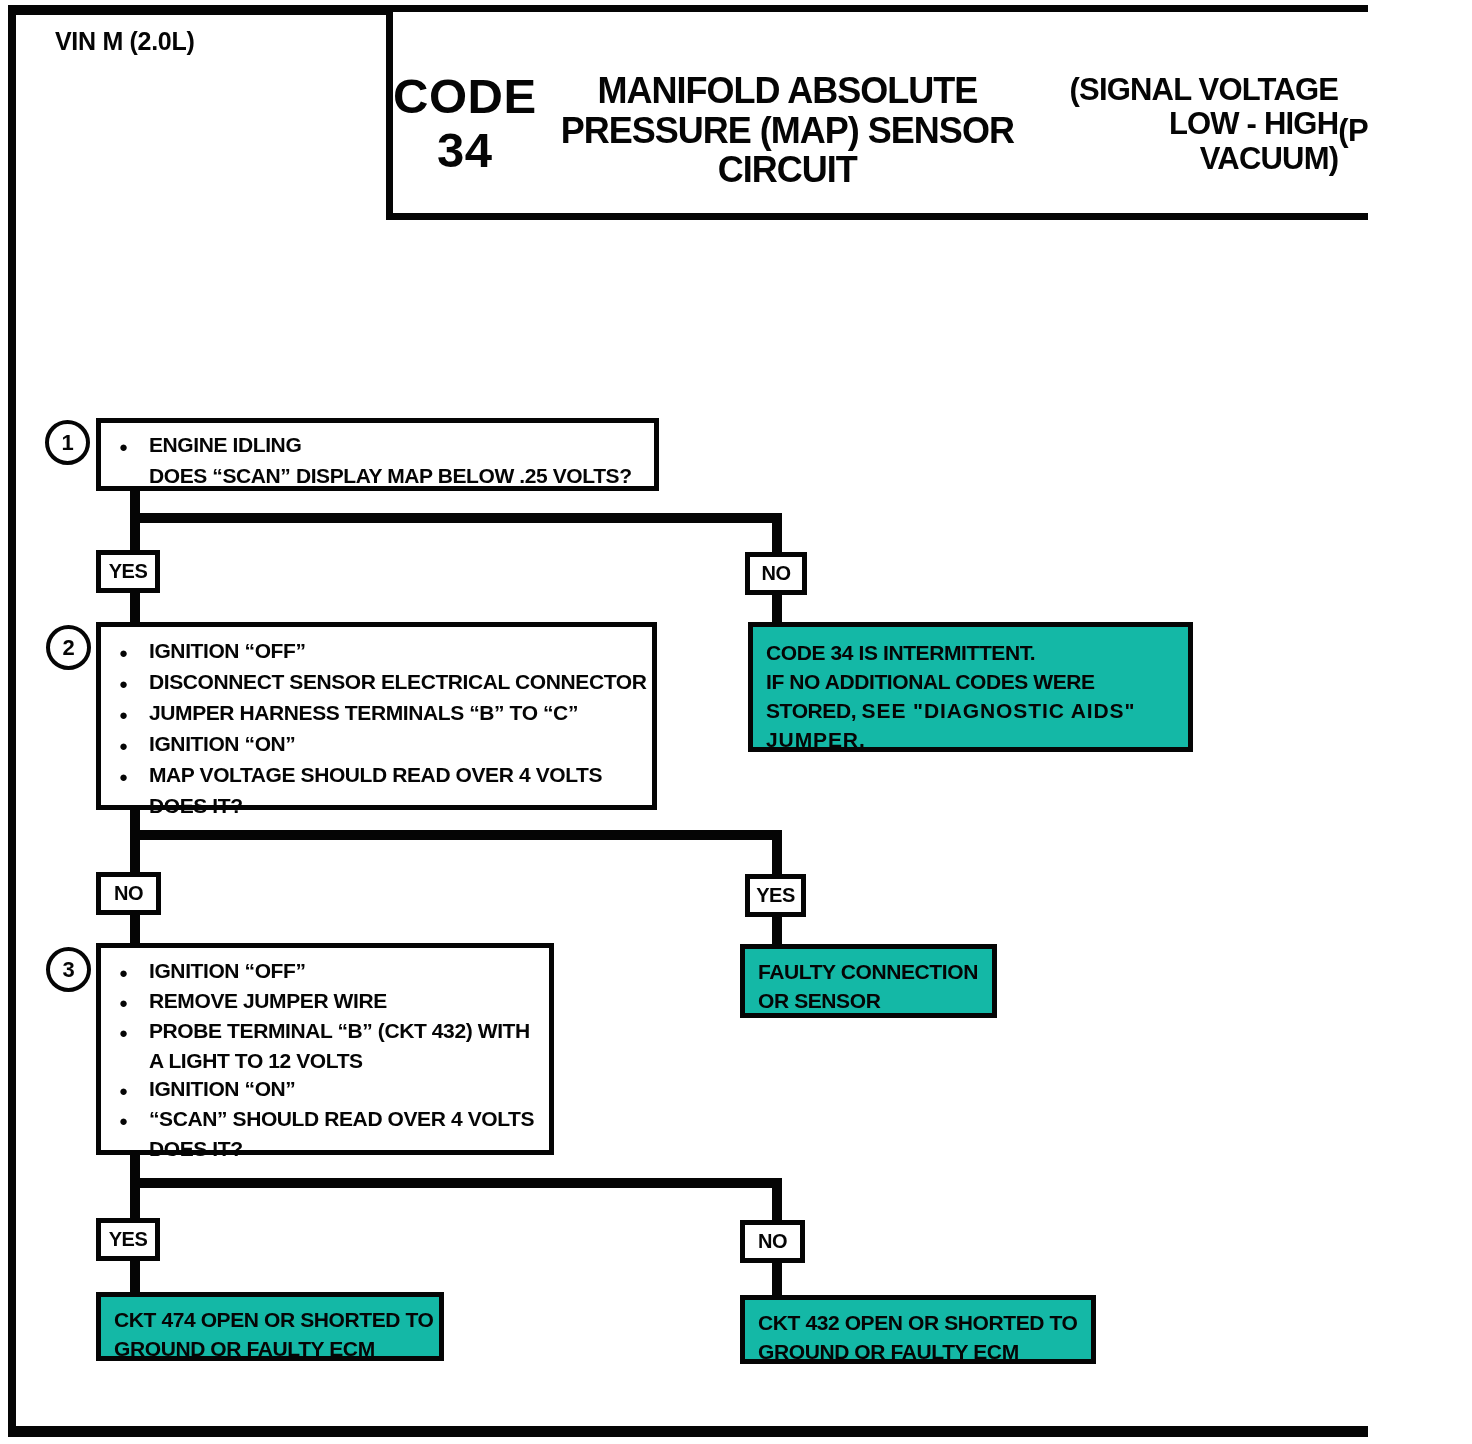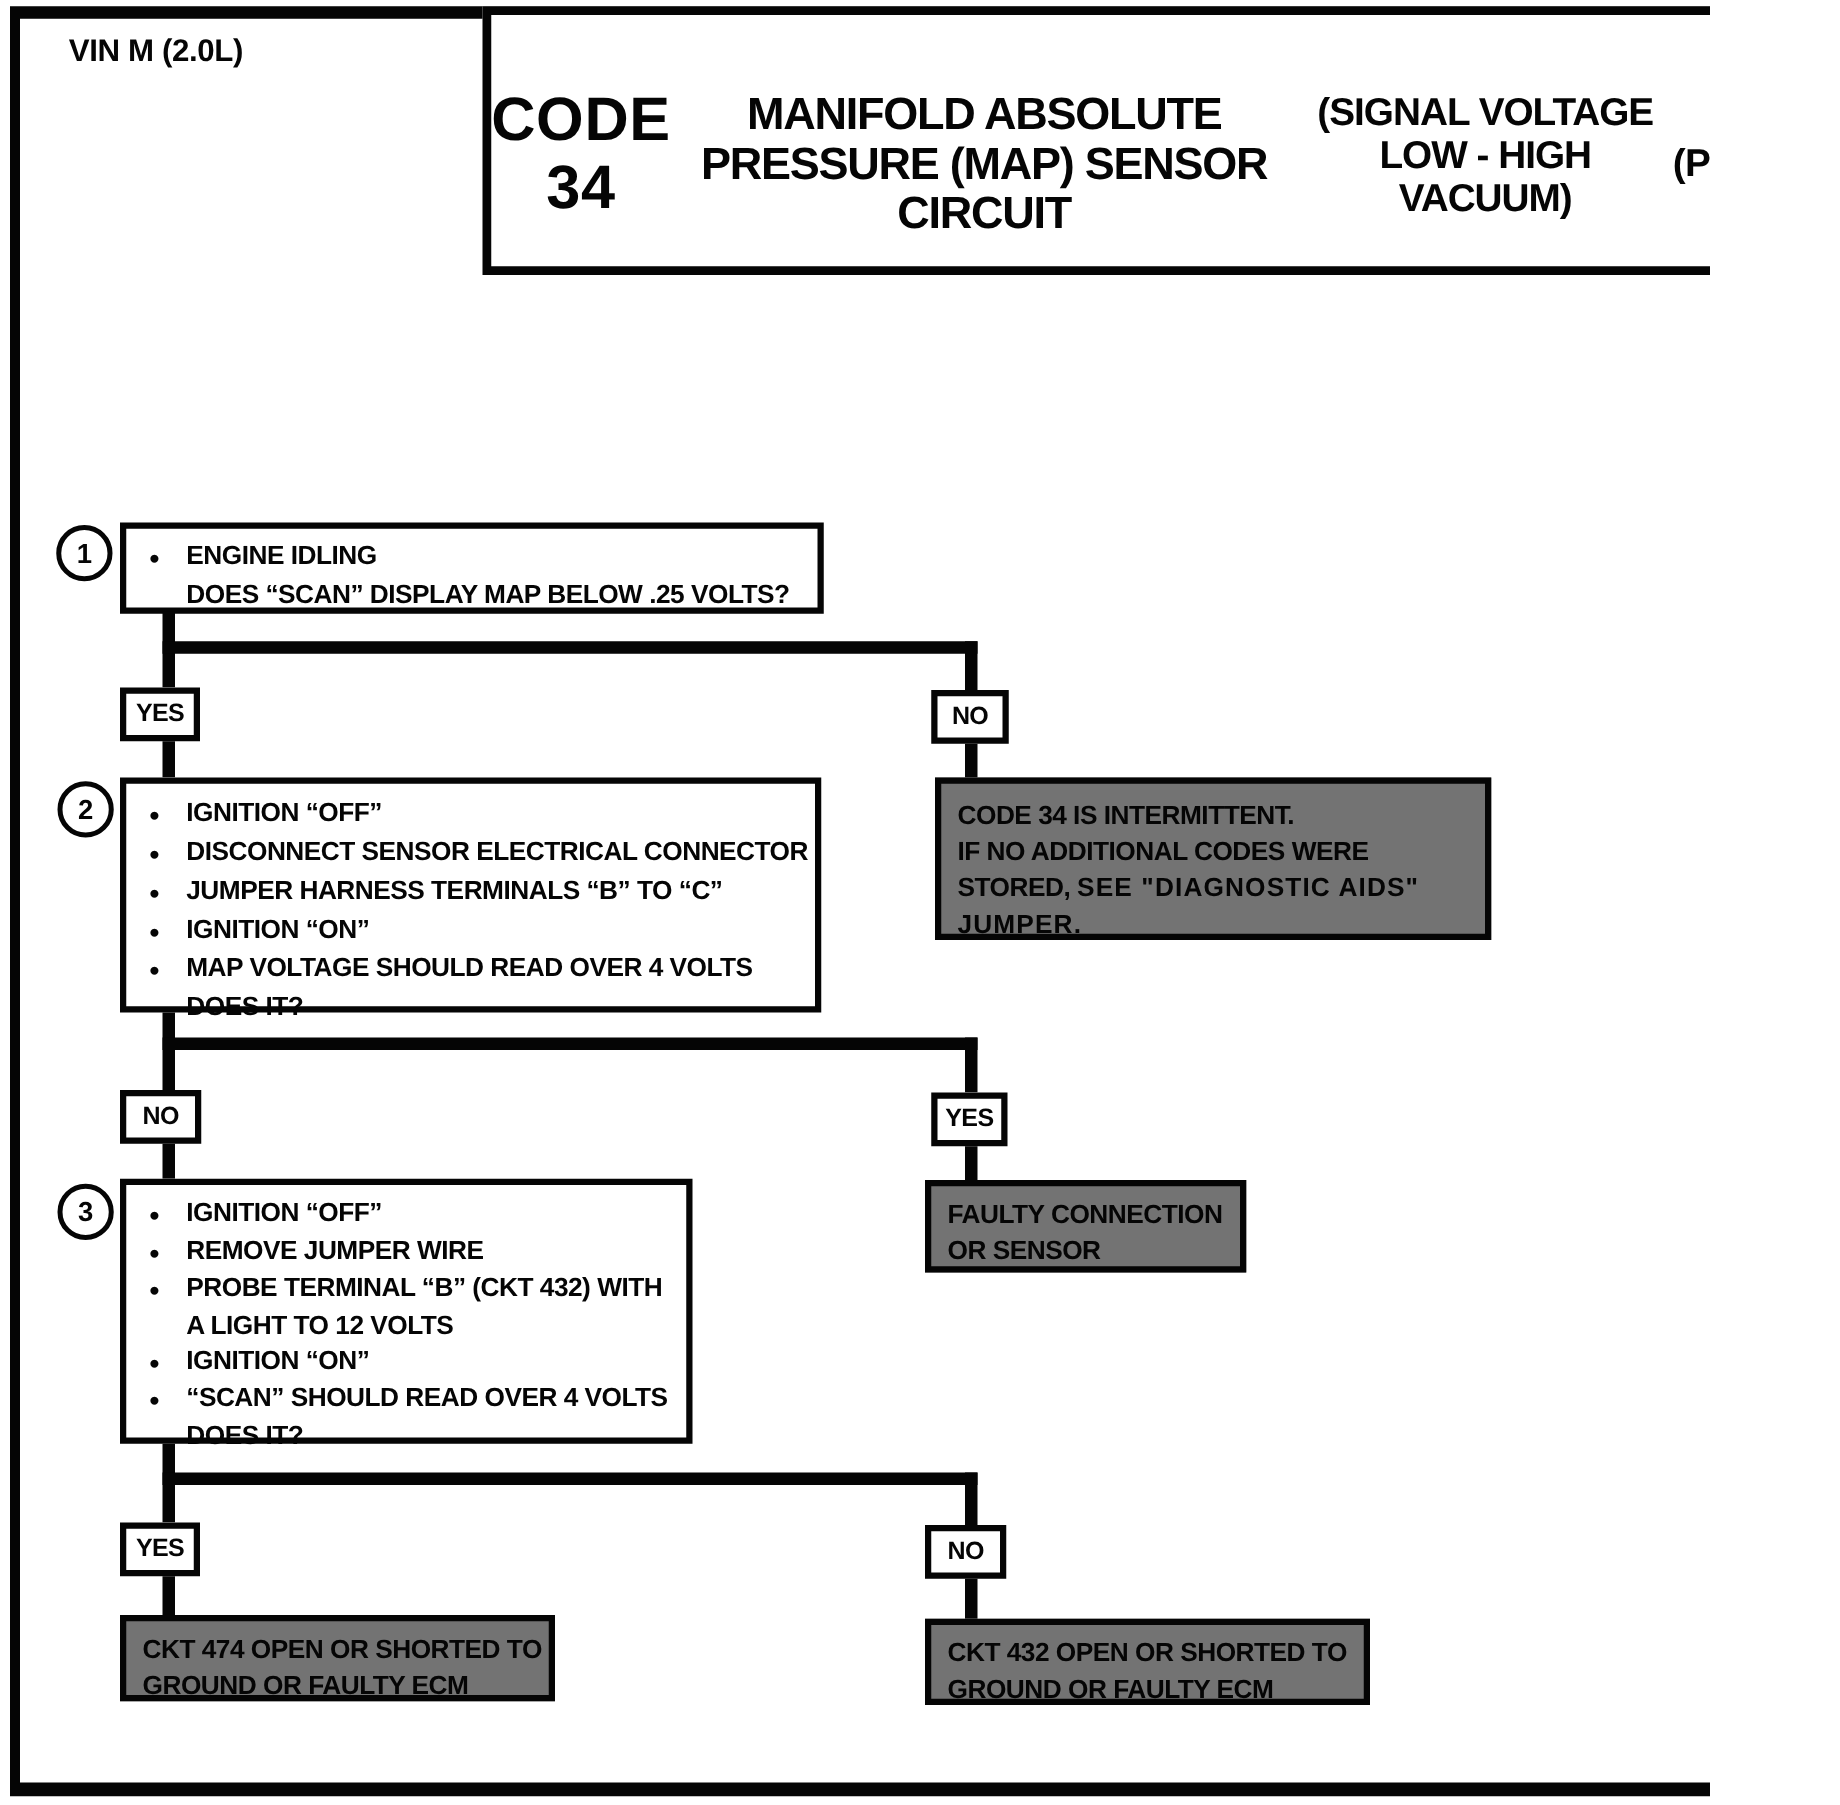--- a/index.html
+++ b/index.html
@@ -17,21 +17,21 @@
 
   .vin { left:55px; top:27px; font-size:25px; font-weight:700; letter-spacing:-0.3px; }
 
   .title-box {
     left:386px; top:5px; width:1063px; height:215px;
     border:7px solid #050505; background:#ffffff; text-align:center;
     display:flex; flex-direction:row; align-items:center; padding-top:22px;
   }
   .t-code  { font-size:49px; font-weight:700; letter-spacing:0.5px; line-height:1.1; }
   .t-l1    { font-size:36px; font-weight:700; letter-spacing:-1px; margin-top:14px; line-height:1.1; }
-  .t-l2    { font-size:31px; font-weight:700; letter-spacing:-0.8px; margin-top:2px; line-height:1.1; }
+  .t-l2    { font-size:31px; font-weight:700; letter-spacing:-0.8px; margin-top:2px; line-height:1.1;text-align:right; }
   .t-l3    { font-size:31px; font-weight:700; letter-spacing:-0.5px; margin-top:16px; line-height:1.1; }
 
   .step-box {
     border:5px solid #050505; background:#ffffff;
     font-size:21px; font-weight:700; letter-spacing:-0.4px;
   }
   .step1 { left:96px;  top:418px;  width:563px; height:73px;  padding-top:7px; }
   .step2 { left:96px;  top:622px;  width:561px; height:188px; padding-top:9px; }
   .step3 { left:96px;  top:943px;  width:458px; height:212px; padding-top:9px; }
   .step1 .row { line-height:29px; }
@@ -74,21 +74,21 @@
     font-size:20px; font-weight:700; letter-spacing:-0.5px;
   }
   .yes1 { left:96px;  top:550px;  width:64px; height:43px; }
   .no1  { left:745px; top:552px;  width:62px; height:43px; }
   .no2  { left:96px;  top:872px;  width:65px; height:43px; }
   .yes2 { left:745px; top:874px;  width:61px; height:43px; }
   .yes3 { left:96px;  top:1218px; width:64px; height:43px; }
   .no3  { left:740px; top:1220px; width:65px; height:43px; }
 
   .term-box {
-    border:5px solid #050505; background:#737373;
+    border:5px solid #050505; background:#14b8a6;
     font-size:21px; font-weight:700; letter-spacing:-0.4px;
     padding:8px 0 0 13px; line-height:29px; white-space:nowrap;
   }
   .int-box  { left:748px; top:622px;  width:445px; height:130px; padding-top:11px; }
   .faulty   { left:740px; top:944px;  width:257px; height:74px; }
   .ckt474   { left:96px;  top:1292px; width:348px; height:69px; }
   .ckt432   { left:740px; top:1295px; width:356px; height:69px; }
   .wide { letter-spacing:0.9px; }
 </style>
 </head>

